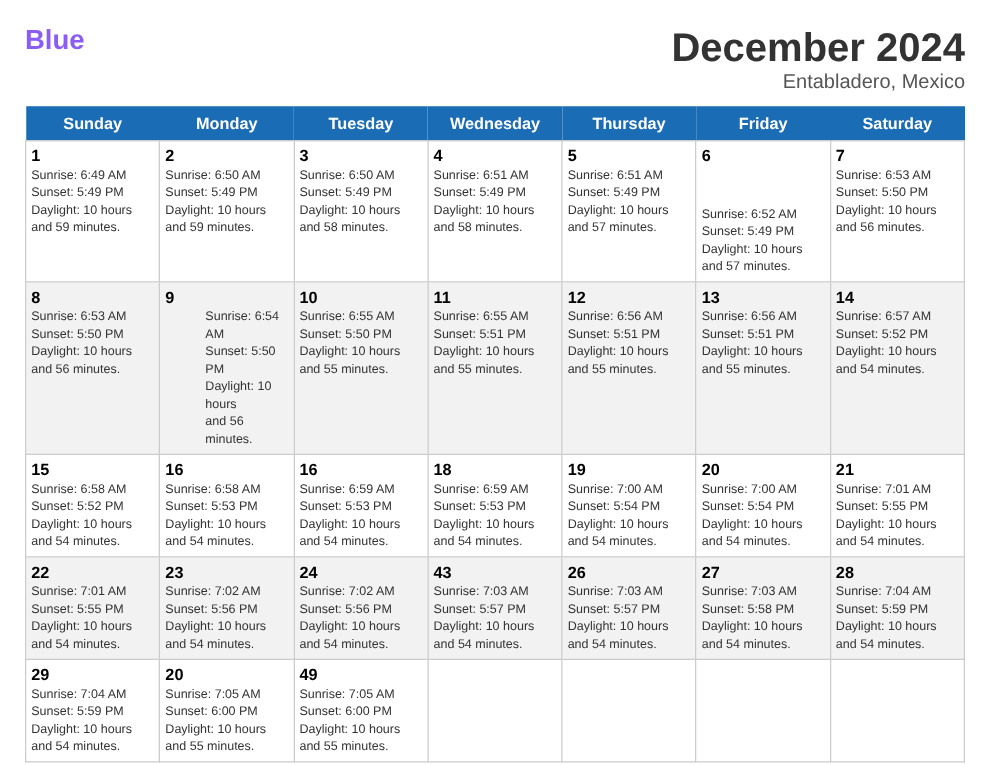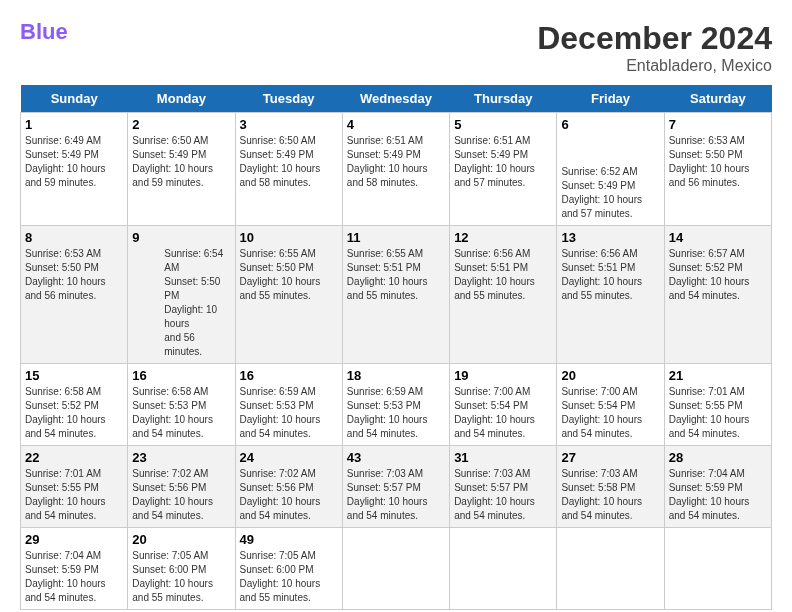--- a/index.html
+++ b/index.html
@@ -284,21 +284,21 @@
 and 54 minutes.</div>
         </td>
         <td>
           <span class="day-num">43</span>
           <div class="day-info" style="white-space: pre-line;">Sunrise: 7:03 AM
 Sunset: 5:57 PM
 Daylight: 10 hours
 and 54 minutes.</div>
         </td>
         <td>
-          <span class="day-num">31</span>
+          <span class="day-num">26</span>
           <div class="day-info" style="white-space: pre-line;">Sunrise: 7:03 AM
 Sunset: 5:57 PM
 Daylight: 10 hours
 and 54 minutes.</div>
         </td>
         <td>
           <span class="day-num">27</span>
           <div class="day-info" style="white-space: pre-line;">Sunrise: 7:03 AM
 Sunset: 5:58 PM
 Daylight: 10 hours

